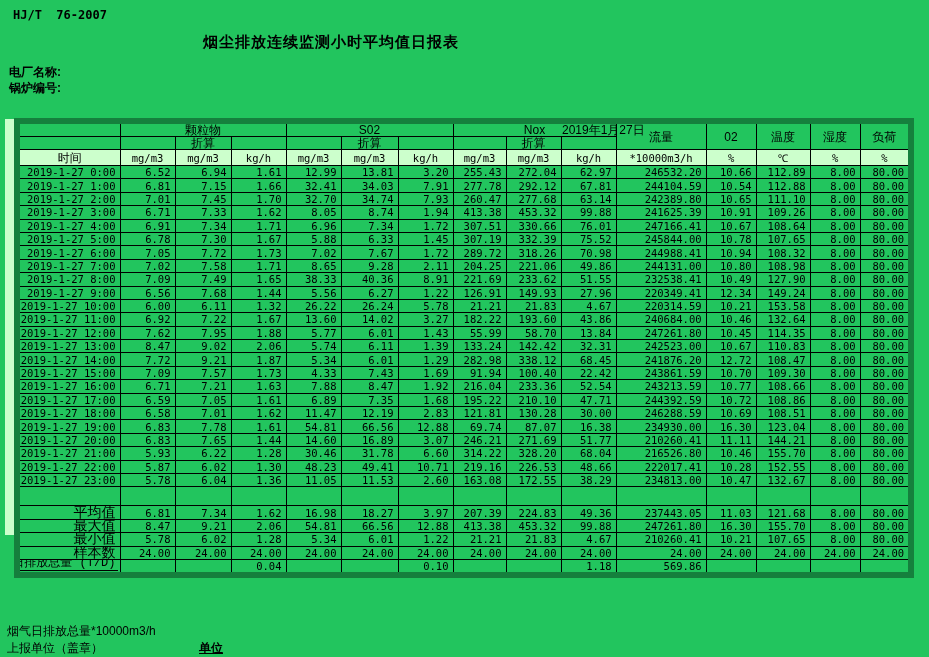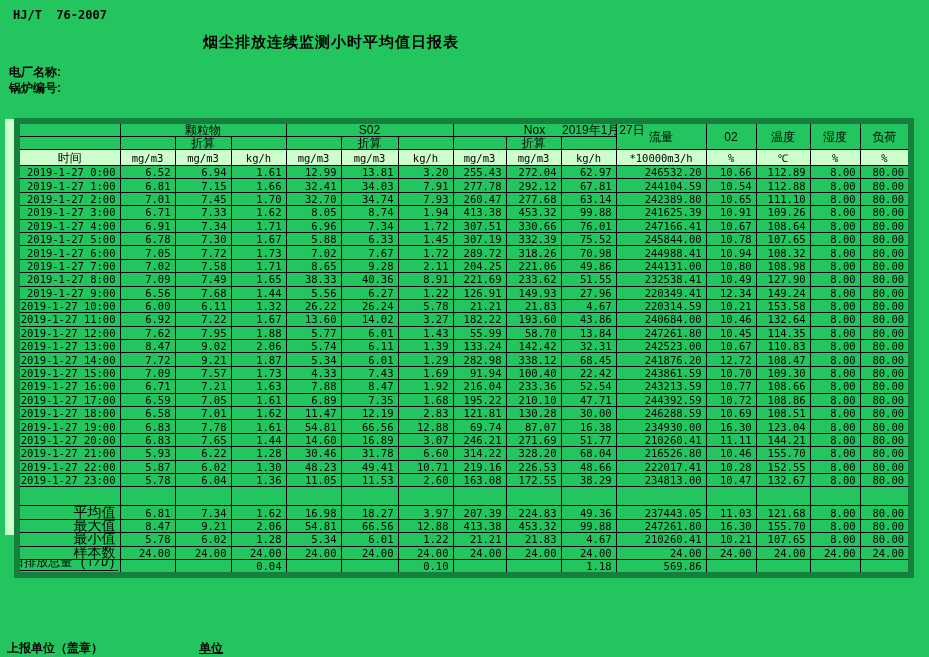--- a/index.html
+++ b/index.html
@@ -9,21 +9,21 @@
     color:#000; overflow:hidden;
     font-family:"Liberation Sans", sans-serif;
   }
   .abs { position:absolute; }
   .std-no { left:13px; top:8px; font-size:12px; font-weight:bold; white-space:pre; font-family:"DejaVu Sans Mono", monospace; }
   .title { left:203px; top:33px; font-size:15px; font-weight:bold; letter-spacing:1px; }
   .plant { left:9px; top:64px; font-size:12px; font-weight:bold; }
   .boiler { left:9px; top:80px; font-size:12px; font-weight:bold; }
   .date { left:562px; top:83px; font-size:12px;margin-top:39px; }
   .note1 { left:7px; top:623px; font-size:12px; }
-  .note2 { left:7px; top:640px; font-size:12px; font-weight:bold; }
+  .note2 { left:7px; top:640px; font-size:12px; font-weight:normal; }
   .note3 { left:199px; top:640px; font-size:12px; font-weight:bold;text-decoration:underline; }
 
   .hl-strip { left:5px; top:119px; width:9px; height:416px; background:#ccffcc; }
 
   #report-table {
     position:absolute; left:14px; top:118px; width:894px;
     border-collapse:collapse; table-layout:fixed;
     font-family:"DejaVu Sans Mono", monospace; font-size:10.5px;
     border:6px solid #15803d;
   }
@@ -626,15 +626,16 @@
           <td>1.18</td>
           <td>569.86</td>
           <td></td>
           <td></td>
           <td></td>
           <td></td>
         </tr>
       </tbody>
   </table>
 
+  <div class="abs note1">烟气日排放总量*10000m3/h</div>
   <div class="abs note2">上报单位（盖章）</div>
   <div class="abs note3">单位</div>
 </div>
 
 </body></html>

